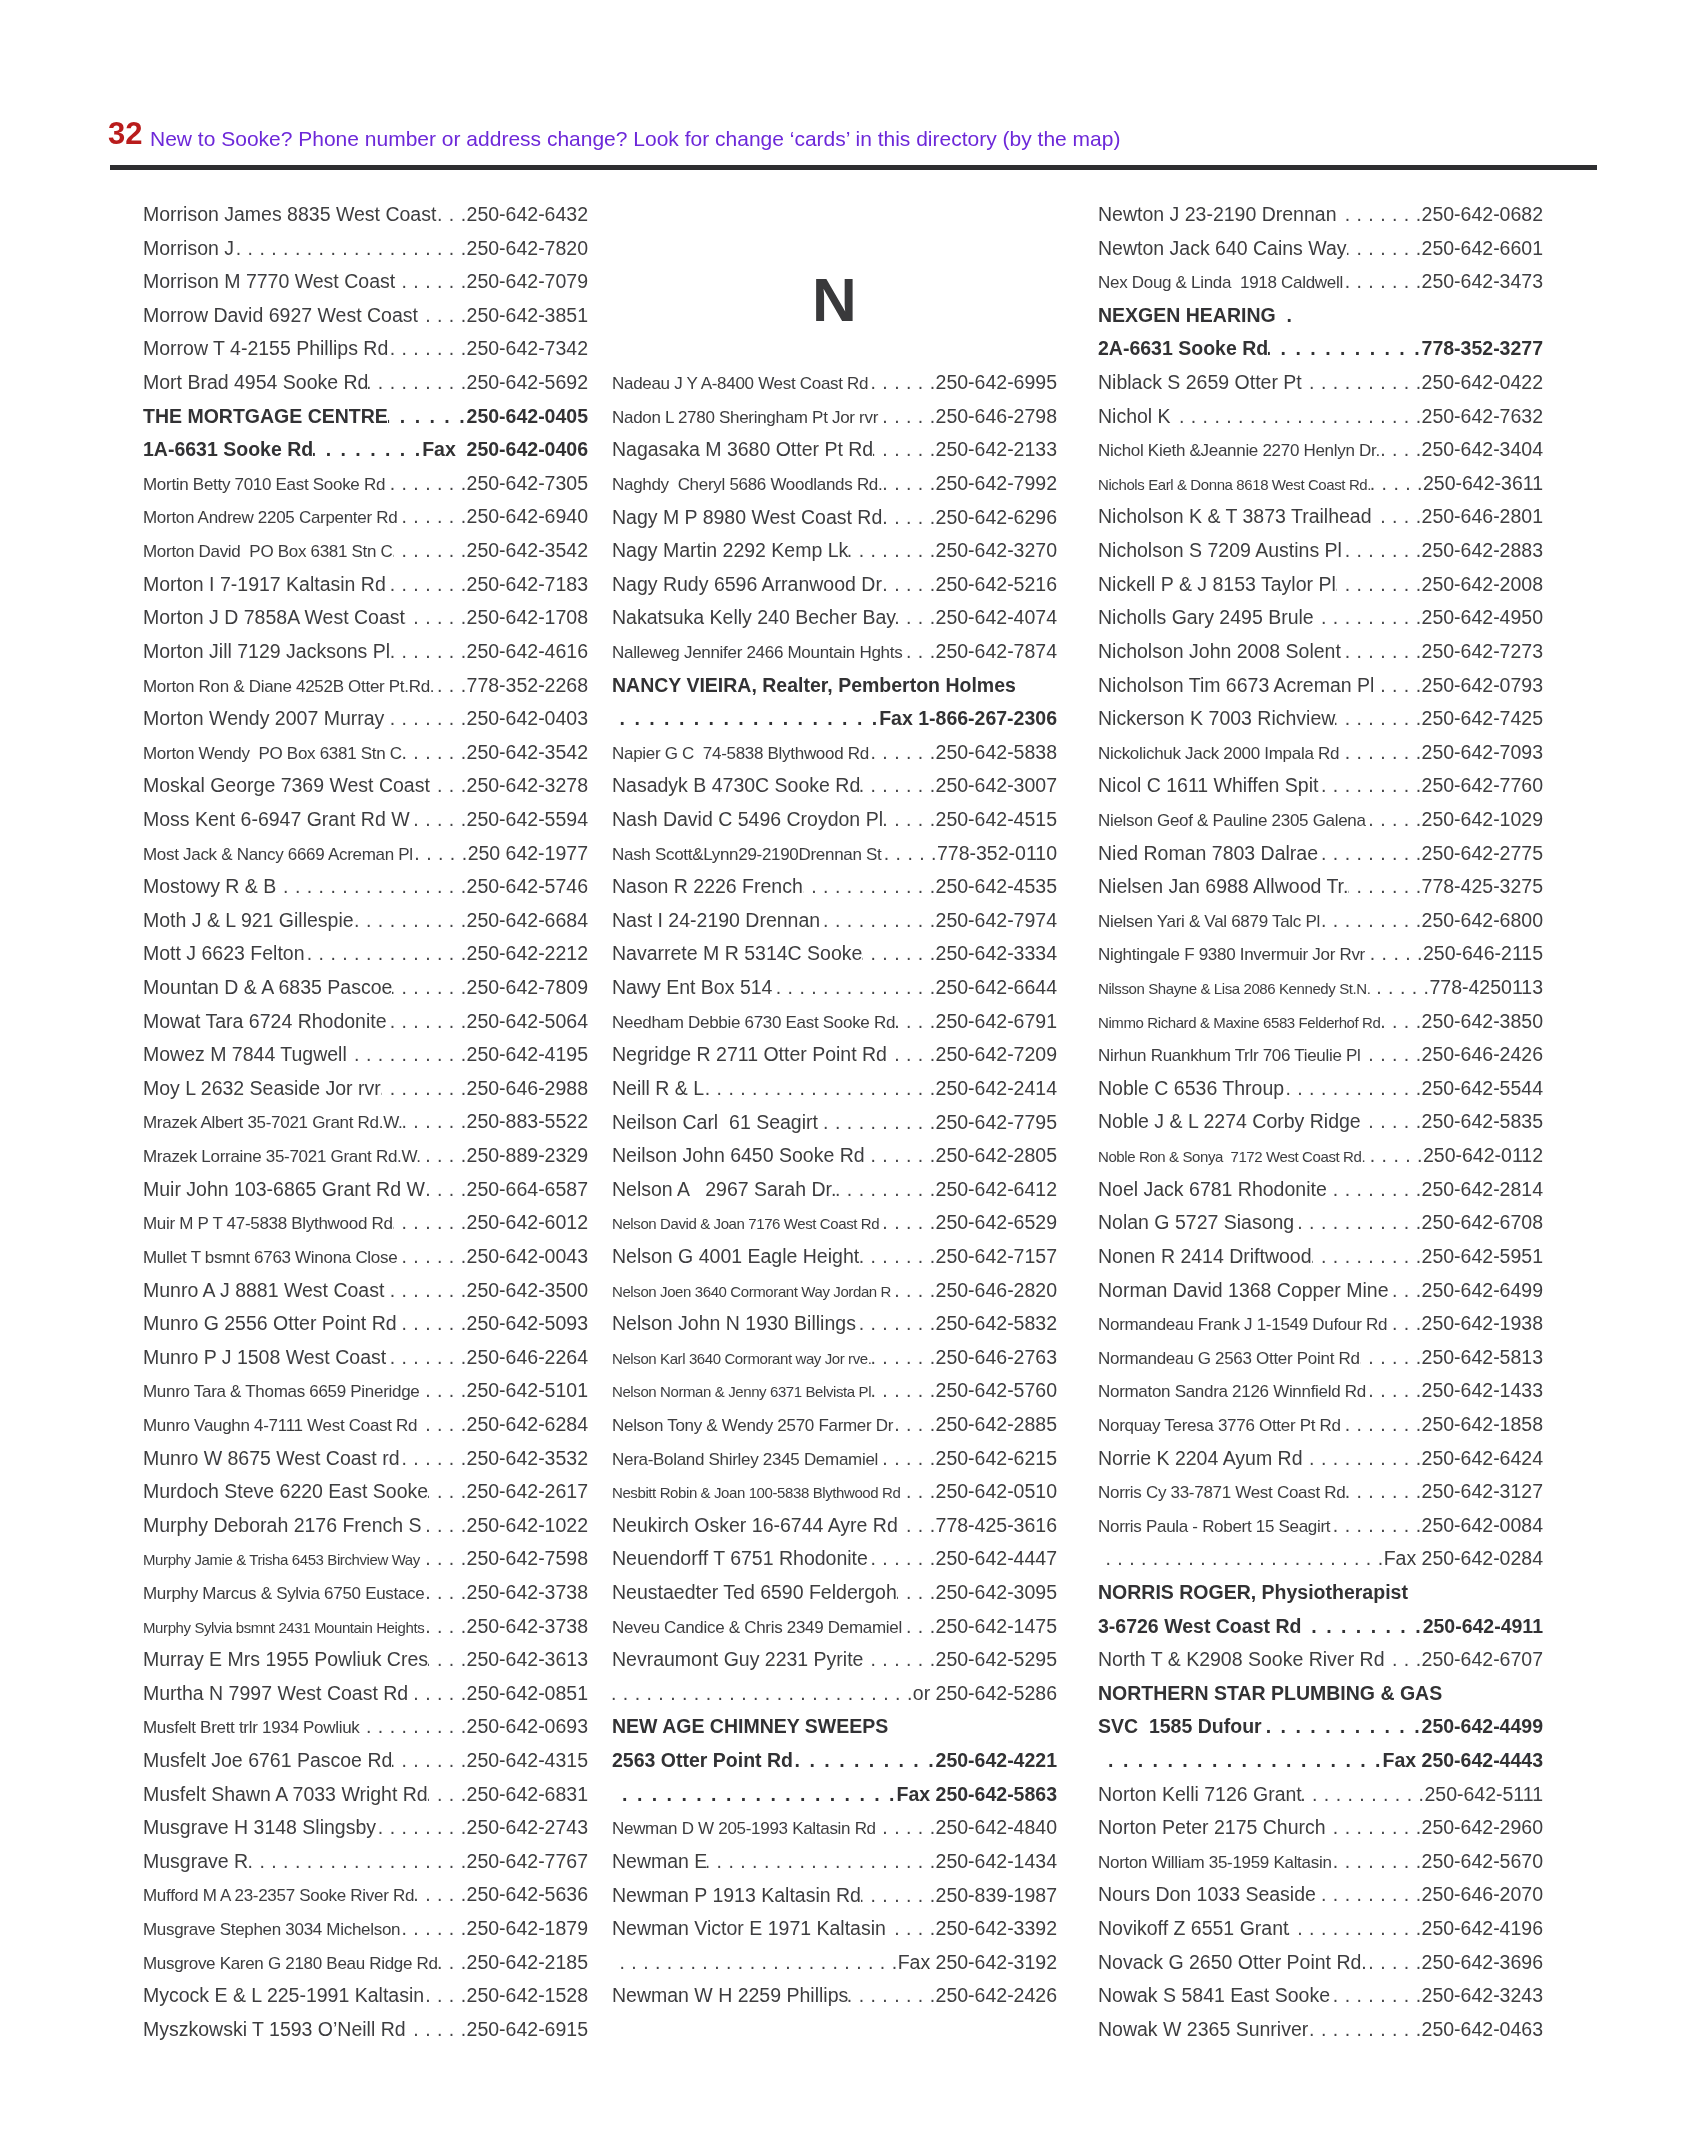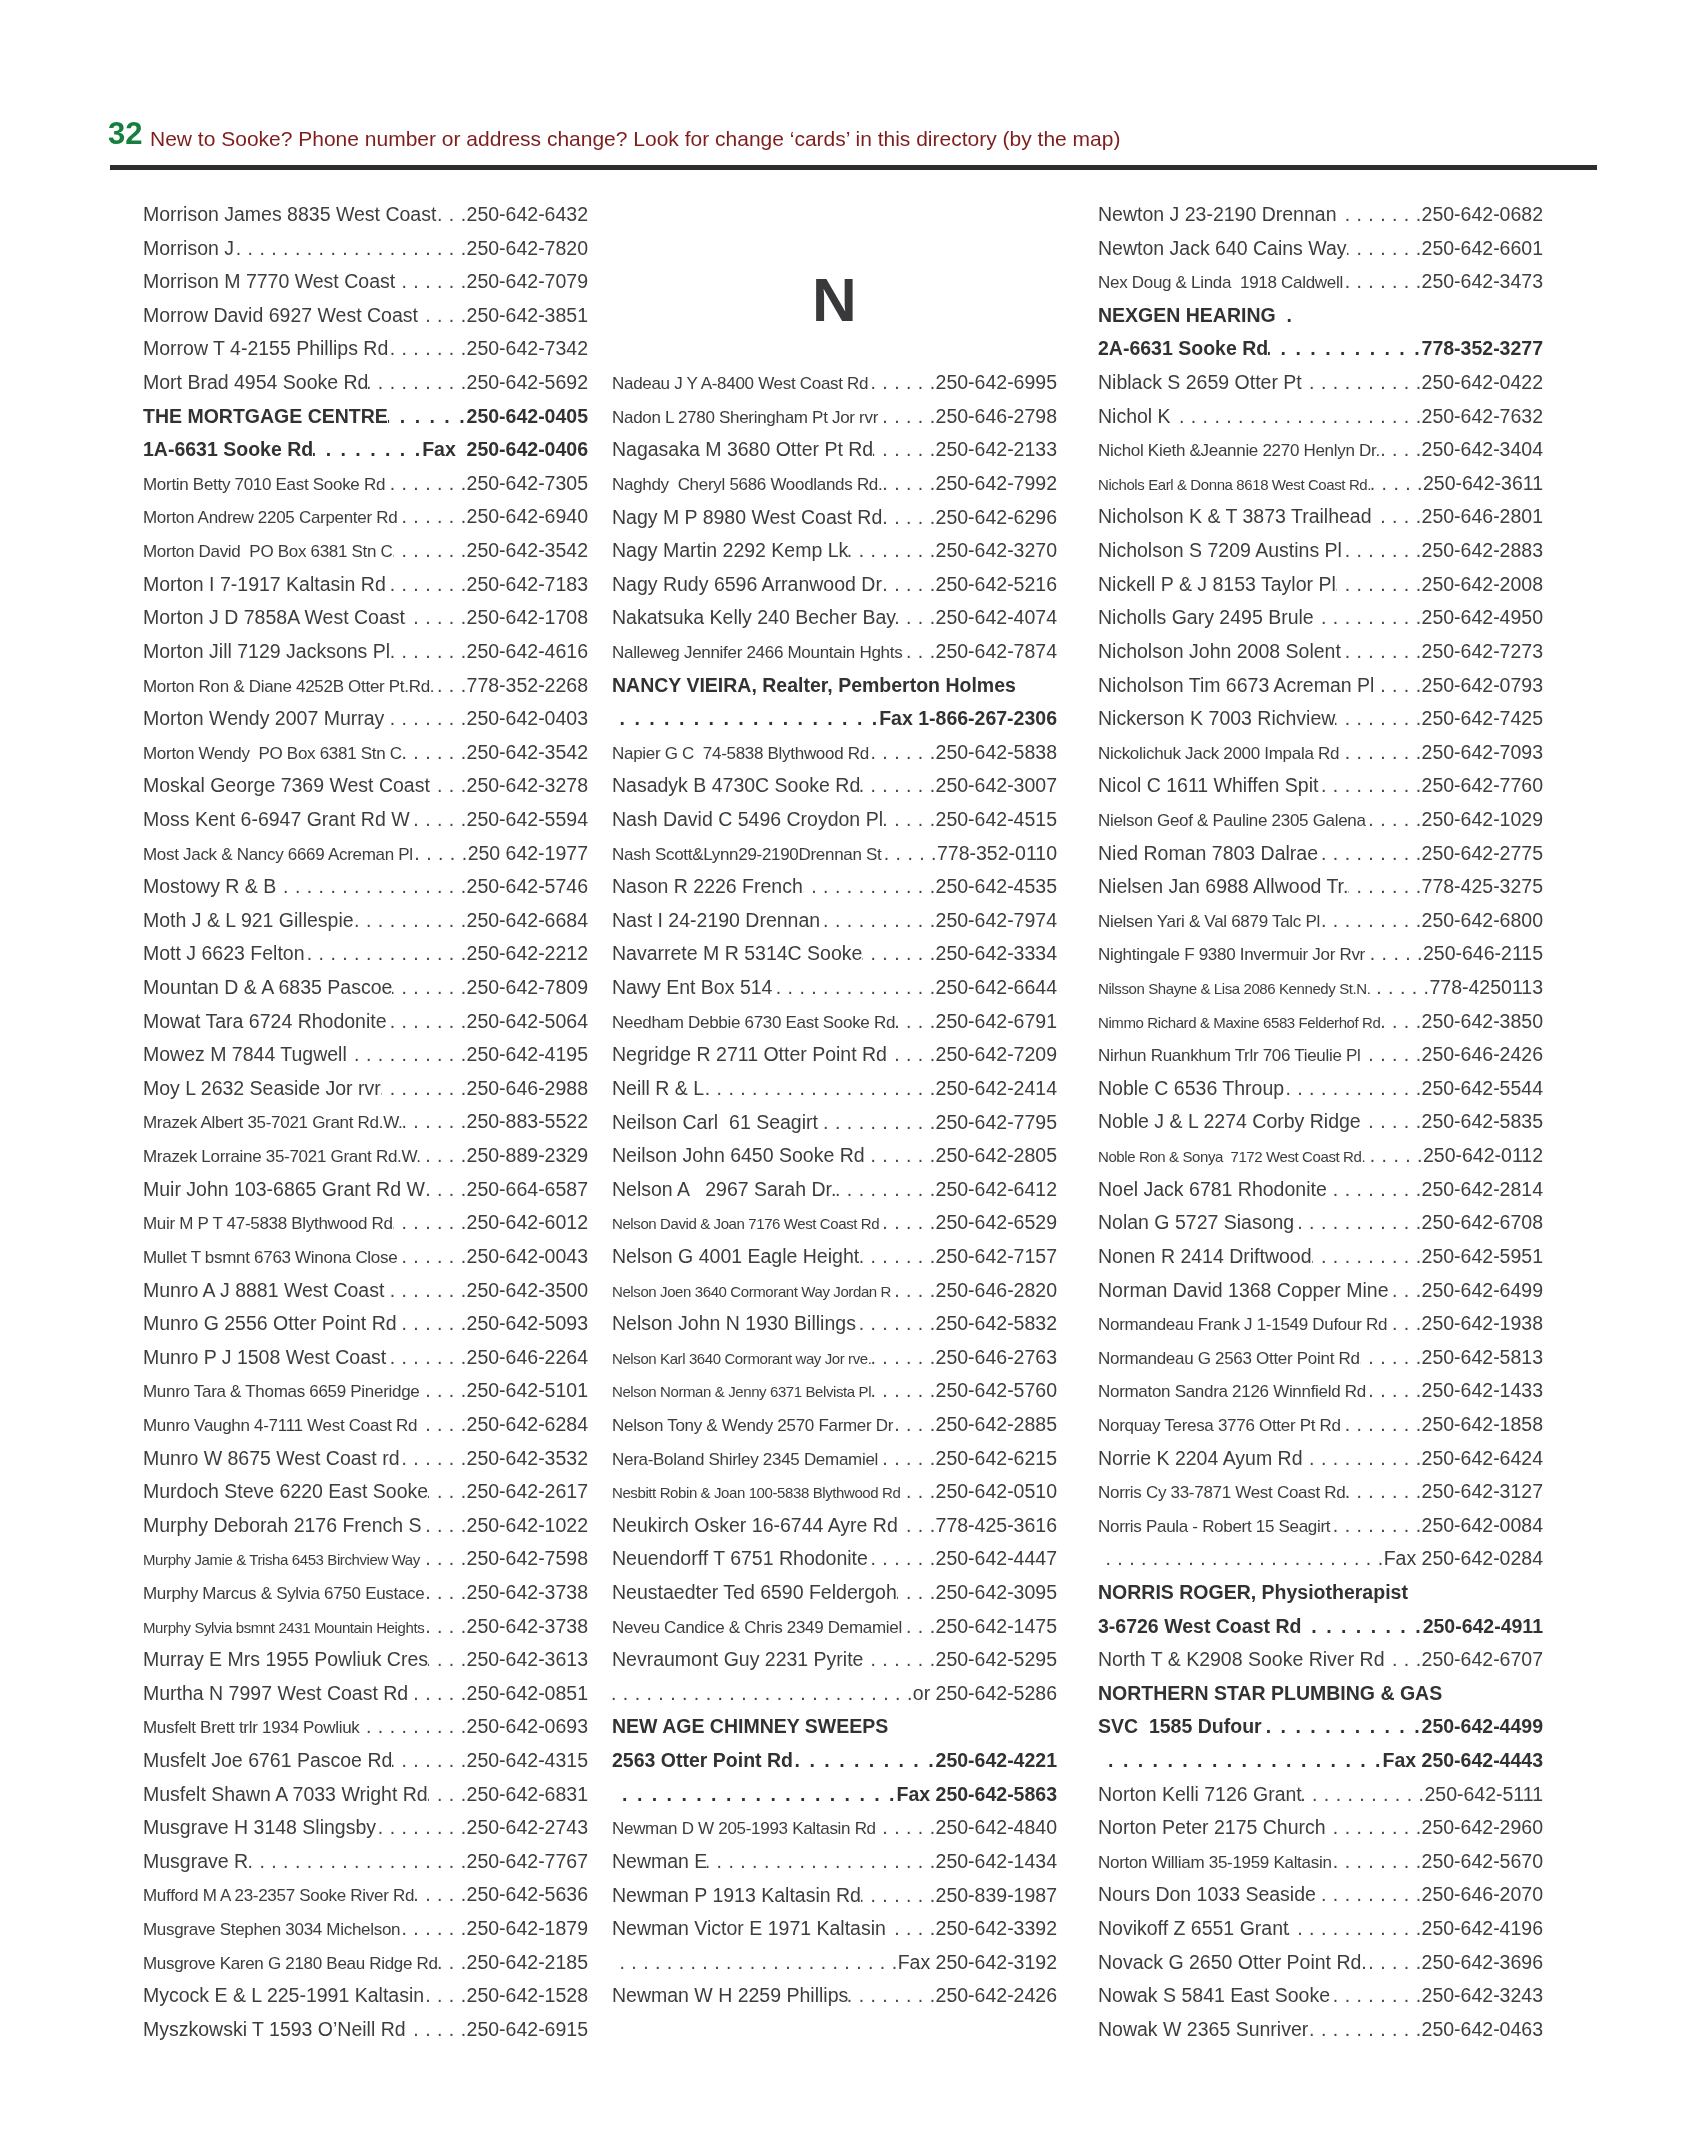--- a/index.html
+++ b/index.html
@@ -3,22 +3,22 @@
 <meta charset="utf-8">
 <style>
   html,body{margin:0;padding:0;}
   body{
     width:1700px;height:2150px;position:relative;background:#ffffff;
     font-family:"Liberation Sans", sans-serif;color:#3d3d3f;overflow:hidden;
     -webkit-font-smoothing:antialiased;
   }
   .page{position:absolute;inset:0;background:#fff;}
   
-  .page-number{position:absolute;left:108px;top:116px;font-size:31px;font-weight:bold;color:#15803d;letter-spacing:0;}
-  .tagline{position:absolute;left:150px;top:127px;font-size:21px;color:#7f1d1d;}
+  .page-number{position:absolute;left:108px;top:116px;font-size:31px;font-weight:bold;color:#b91c1c;letter-spacing:0;}
+  .tagline{position:absolute;left:150px;top:127px;font-size:21px;color:#6d28d9;}
   .rule{position:absolute;left:110px;top:165px;width:1487px;height:5px;background:#2e2e30;}
   
   .col{position:absolute;top:203px;width:445px;}
   .col-0{left:143px;}
   .col-1{left:612px;}
   .col-2{left:1098px;}
   
   .row{display:flex;align-items:baseline;height:33.62px;font-size:19.5px;white-space:pre;overflow:hidden;}
   .row .name{flex:0 0 auto;white-space:pre;}
   .row .name.tight{font-size:17px;letter-spacing:-0.3px;}

